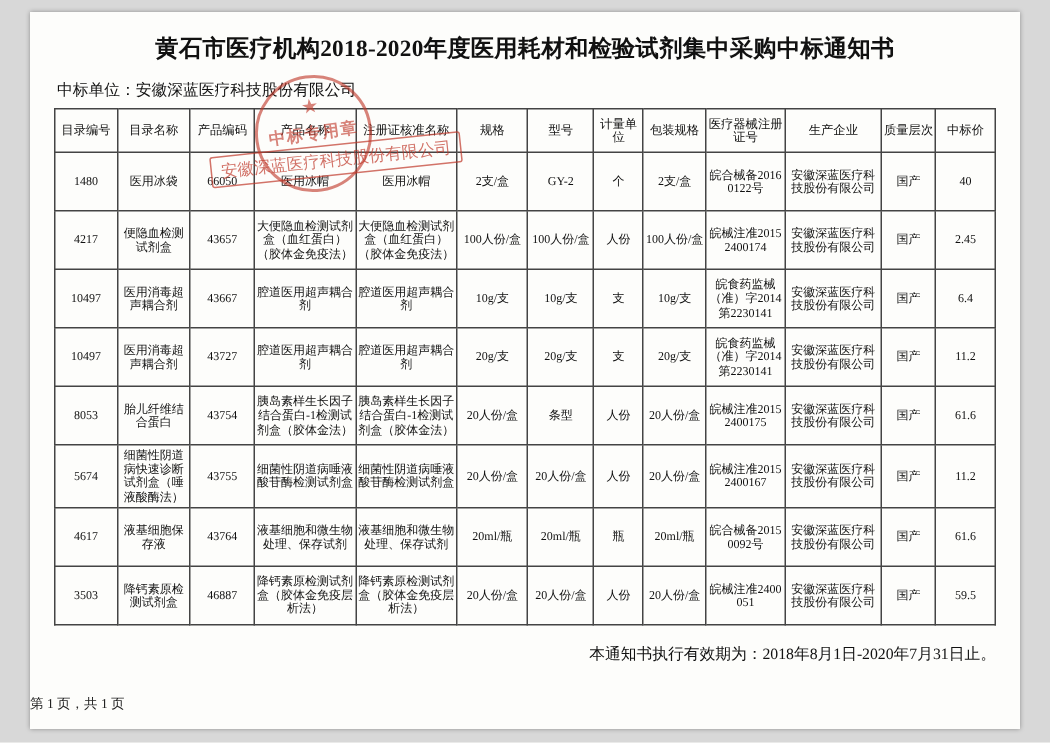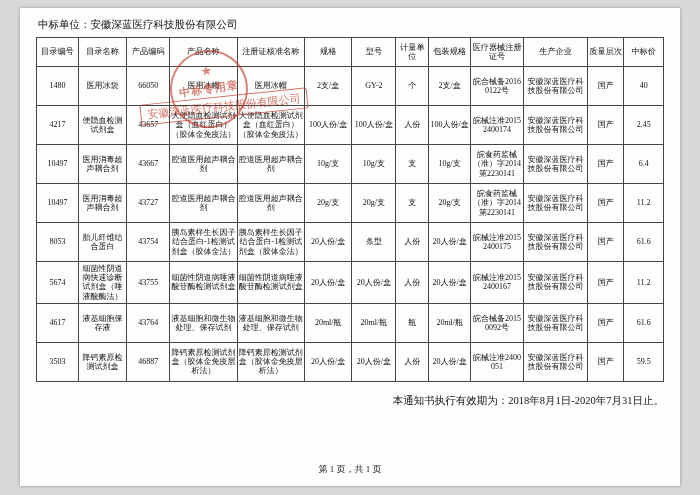--- a/index.html
+++ b/index.html
@@ -89,21 +89,21 @@
     color: #111;
     margin-top: 12px;
     padding-left: 2px;
     text-align: right;
   }
   .page-num {
     position: absolute;
     bottom: 10px;
     left: 0;
     right: 0;
-    text-align: center;
+    text-align: left;
     font-size: 9px;
     color: #222;
   }
 
   
   .seal {
     position: absolute;
     pointer-events: none;
   }
   .seal-round {
@@ -148,20 +148,21 @@
     transform: rotate(-6deg);
     white-space: nowrap;
     font-family: "Liberation Serif", serif;
   }
 </style>
 </head>
 <body>
 
 <div id="page">
 
+  <div class="doc-title">黄石市医疗机构2018-2020年度医用耗材和检验试剂集中采购中标通知书</div>
 
   <div class="meta-row">
     <div class="meta-left">
       <span>中标单位：</span><span>安徽深蓝医疗科技股份有限公司</span>
     </div>
   </div>
 
   <table class="bid">
     <thead>
       <tr>

